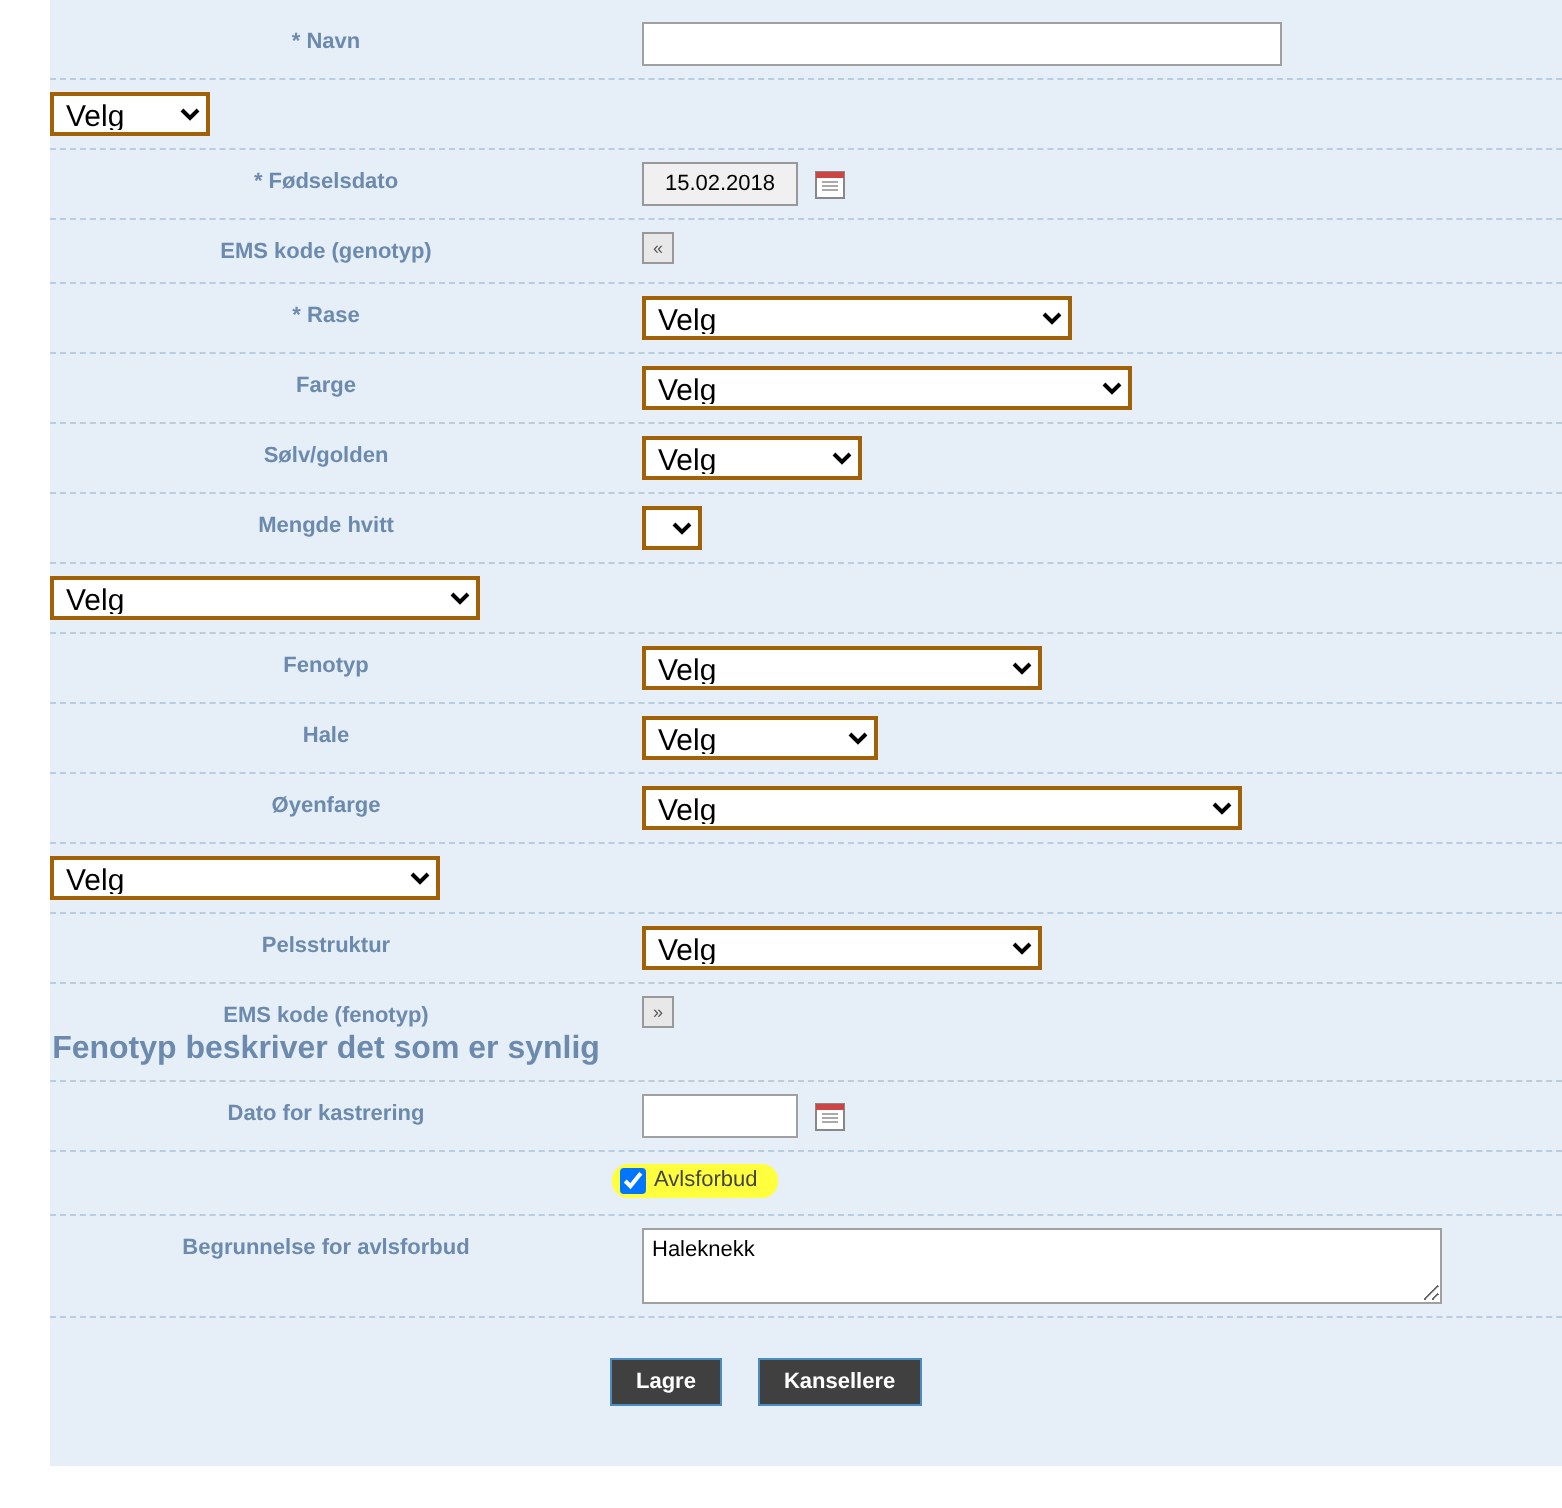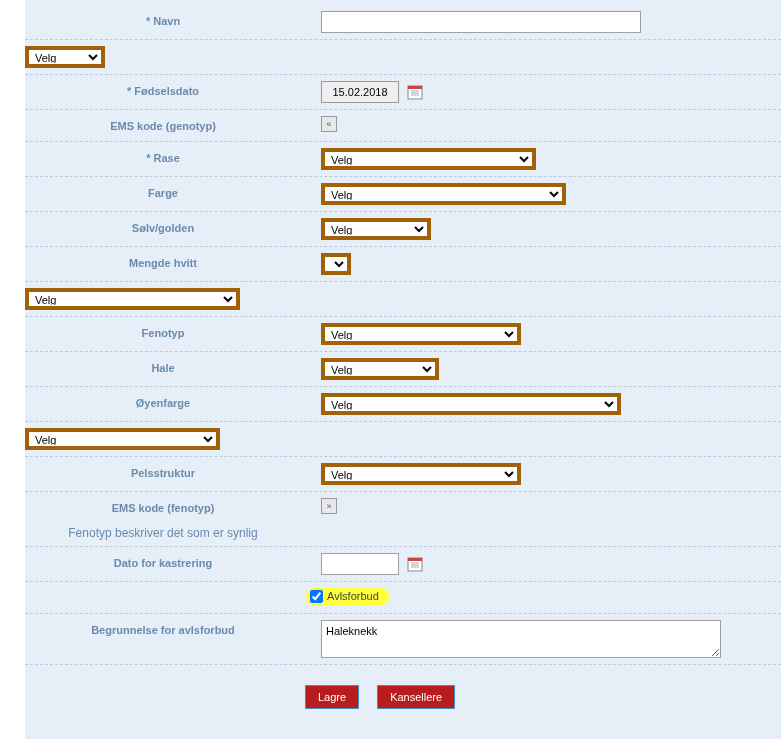--- a/index.html
+++ b/index.html
@@ -24,25 +24,25 @@
     }
     .label-col {
       width: 296px;
       text-align: center;
       padding-right: 20px;
       color: #6b8aad;
       font-weight: bold;
       padding-top: 4px;
     }
     .label-sub {
-      font-weight: normal;
-      font-size: 12px;
+      font-weight: bold;
+      font-size: 16px;
       color: #6b8aad;
       display: block;
-      margin-top: 12px;
+      margin-top: 2px;
     }
     .field-col {
       flex: 1;
       display: flex;
       align-items: center;
       gap: 8px;
     }
     input[type="text"] {
       border: 1px solid #a0a0a0;
       padding: 3px 5px;
@@ -50,23 +50,23 @@
       height: 22px;
       background: #fff;
     }
     input[type="text"].date-input {
       background: #f0f0f0;
       border: 1px solid #999;
       text-align: center;
       width: 78px;
     }
     select {
-      border: 4px solid #a16207;
+      border: 2px solid #a16207;
       background: #fff;
-      font-size: 11px;
+      font-size: 15px;
       height: 22px;
       padding: 1px 2px;
     }
     textarea {
       border: 1px solid #a0a0a0;
       font-size: 11px;
       padding: 4px;
       font-family: Verdana, Arial, sans-serif;
       resize: both;
       width: 400px;
@@ -103,24 +103,24 @@
     .highlight label {
       color: #444;
       font-size: 11px;
     }
     .buttons-row {
       padding: 20px 0 0 280px;
       display: flex;
       gap: 18px;
     }
     .btn {
-      background: #b91c1c;
+      background: #404040;
       border: 1px solid #4a8dc2;
       color: #fff;
-      font-weight: normal;
+      font-weight: bold;
       font-size: 11px;
       padding: 5px 12px;
       cursor: pointer;
     }
   </style>
 </head>
 <body>
 
 <div class="container">
 

